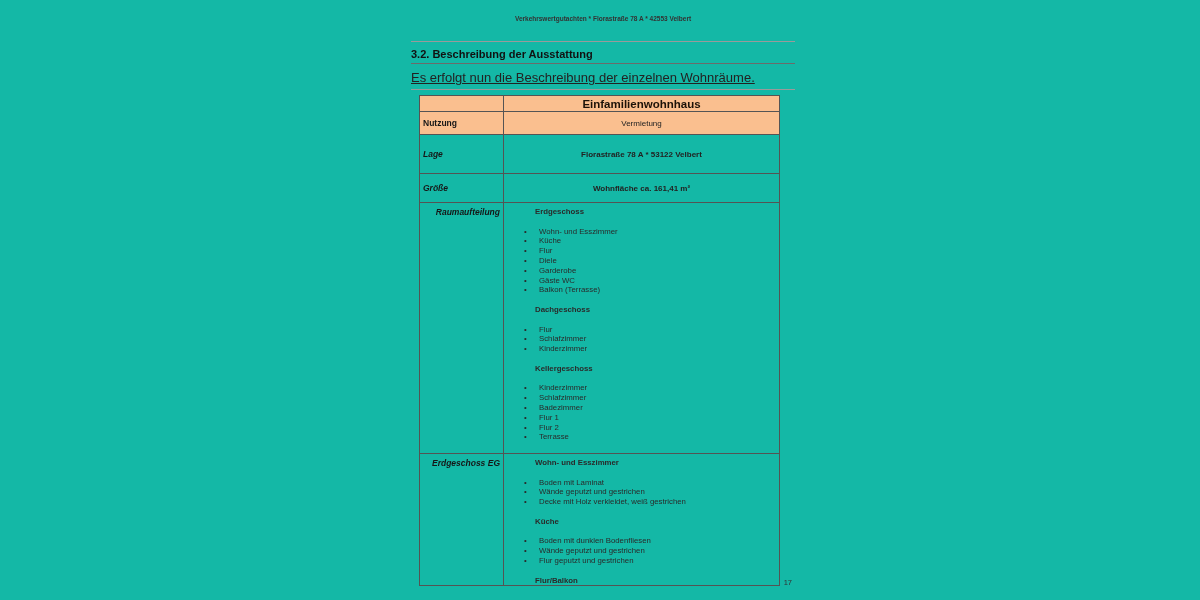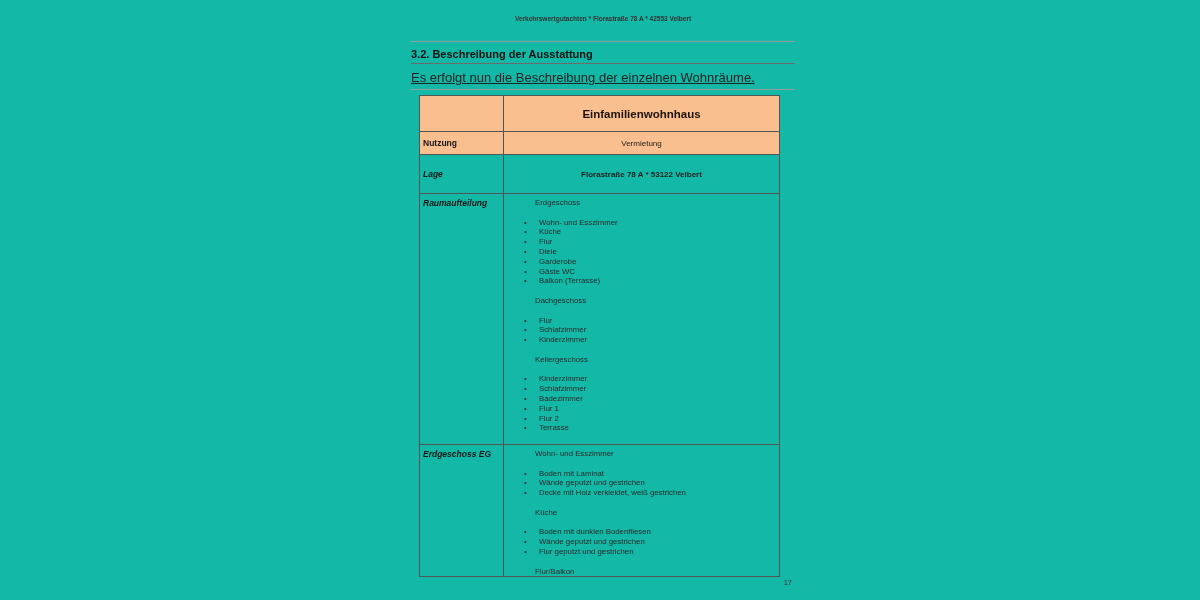--- a/index.html
+++ b/index.html
@@ -51,53 +51,53 @@
     table-layout: fixed;
   }
   .main-table td {
     border: 1px solid #545454;
     padding: 0 3px;
     vertical-align: middle;
     overflow: hidden;
   }
   col.c-label { width: 84px; }
   tr.row-orange td { background: var(--accent, #FABF8F); }
-  tr.r-title td      { height: 36px; }
+  tr.r-title td      { height: 16px; }
   tr.r-nutzung td    { height: 23px; }
   tr.r-lage td       { height: 39px; }
   tr.r-groesse td    { height: 29px; }
   tr.r-raum td       { height: 251px; }
   tr.r-ausstatt td   { height: 130px; }
   .title-cell {
     text-align: center;
     font-size: 11.5px;
     font-weight: bold;
     color: #1c1208;
   }
   .label-cell {
     font-size: 8.5px;
     font-weight: bold;
     color: #161616;
   }
   .label-italic { font-style: italic; }
-  .top-align { vertical-align: top !important; padding-top: 4px !important; }
+  .top-align { vertical-align: top !important; padding-top: 4px !important; text-align: right; }
   .value-cell {
     text-align: center;
     font-size: 8px;
     color: #222222;
   }
   .value-bold { font-weight: bold; }
   .content-cell {
     vertical-align: top !important;
     padding: 4px 3px 0 3px !important;
     font-size: 7.8px;
     line-height: 9.8px;
     color: #2a2a2a;
   }
-  .group-heading { font-weight: normal; padding-left: 28px; }
+  .group-heading { font-weight: bold; padding-left: 28px; }
   ul.bullet-list {
     list-style: none;
     margin: 9.8px 0 9.8px 0;
   }
   ul.bullet-list li {
     position: relative;
     padding-left: 32px;
   }
   ul.bullet-list li::before {
     content: "\2022";
@@ -139,20 +139,24 @@
         <td class="title-cell">Einfamilienwohnhaus</td>
       </tr>
       <tr class="row-orange r-nutzung">
         <td class="label-cell">Nutzung</td>
         <td class="value-cell">Vermietung</td>
       </tr>
       <tr class="r-lage">
         <td class="label-cell label-italic">Lage</td>
         <td class="value-cell value-bold">Florastraße 78 A * 53122 Velbert</td>
       </tr>
+      <tr class="r-groesse">
+        <td class="label-cell label-italic">Größe</td>
+        <td class="value-cell value-bold">Wohnfläche ca. 161,41 m²</td>
+      </tr>
       <tr class="r-raum">
         <td class="label-cell label-italic top-align">Raumaufteilung</td>
         <td class="content-cell">
             <div class="group-heading">Erdgeschoss</div>
             <ul class="bullet-list">
               <li>Wohn- und Esszimmer</li>
               <li>Küche</li>
               <li>Flur</li>
               <li>Diele</li>
               <li>Garderobe</li>

